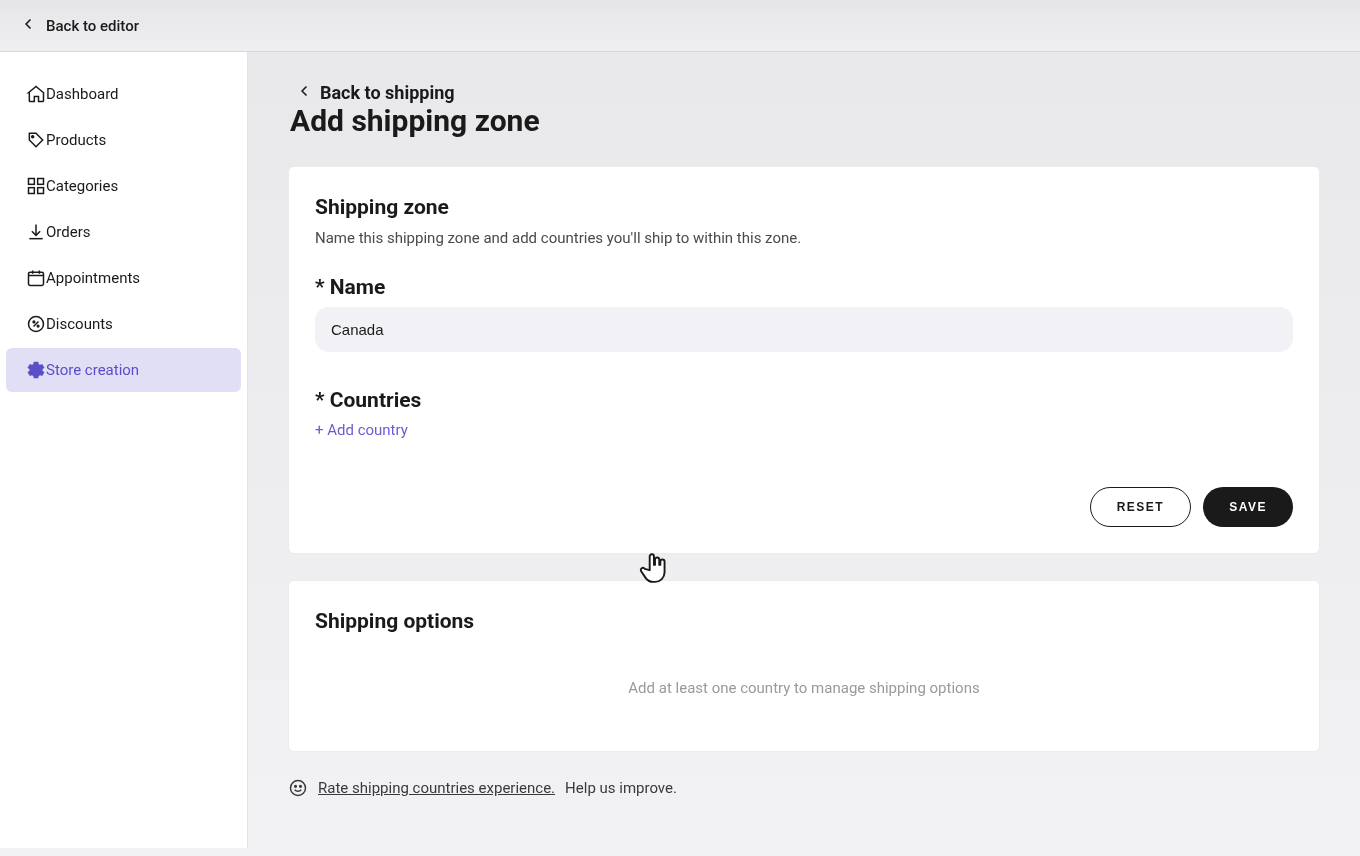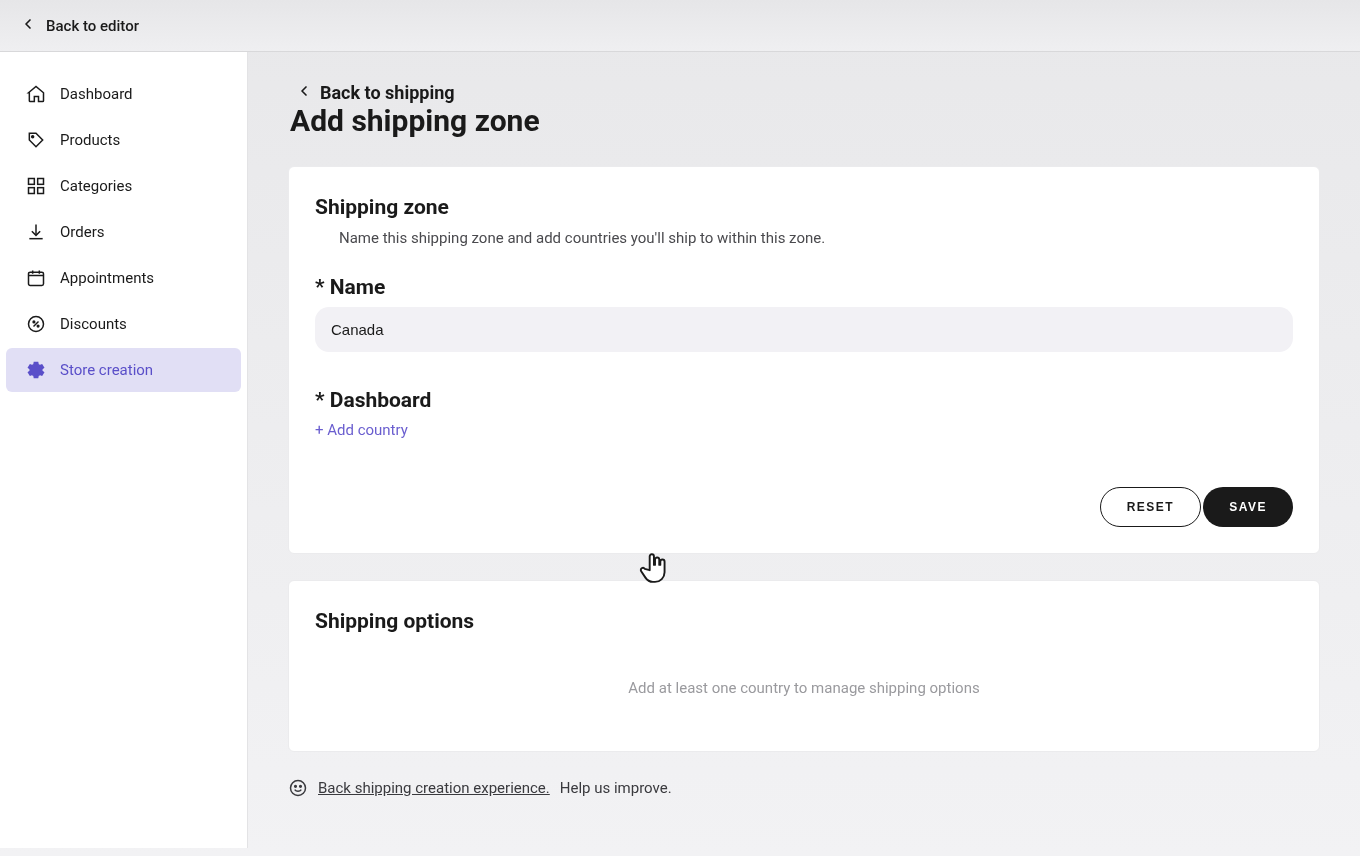--- a/index.html
+++ b/index.html
@@ -34,21 +34,21 @@
 }
 .sidebar {
   width: 248px;
   background: #ffffff;
   border-right: 1px solid #e3e3e5;
   padding-top: 18px;
 }
 .sidebar-item {
   display: flex;
   align-items: center;
-  gap: 14px;
+  gap: 0;
   padding: 12px 20px;
   font-size: 15px;
   color: #1a1a1a;
   cursor: pointer;
   margin: 2px 6px;
   border-radius: 6px;
 }
 .sidebar-item.active {
   background: #e1dff5;
   color: #5a4fc9;
@@ -85,21 +85,20 @@
 }
 .card-title {
   font-size: 21px;
   font-weight: 700;
   margin-bottom: 10px;
 }
 .card-subtitle {
   font-size: 15px;
   color: #4a4a4e;
   margin-bottom: 28px;
-  margin-left: 24px;
 }
 .field-label {
   font-size: 21px;
   font-weight: 700;
   margin-bottom: 8px;
 }
 .text-input {
   width: 100%;
   background: #f2f1f5;
   border: none;
@@ -114,21 +113,21 @@
   color: #6a5ecf;
   font-size: 15px;
   cursor: pointer;
   display: inline-flex;
   align-items: center;
   gap: 4px;
 }
 .actions {
   display: flex;
   justify-content: flex-end;
-  gap: 2px;
+  gap: 12px;
   margin-top: 48px;
 }
 .btn {
   border-radius: 999px;
   padding: 12px 26px;
   font-size: 12px;
   font-weight: 600;
   letter-spacing: 1.5px;
   cursor: pointer;
   border: none;
@@ -269,21 +268,21 @@
 
     <h1 class="page-title">Add shipping zone</h1>
 
     <section class="card">
       <h2 class="card-title">Shipping zone</h2>
       <p class="card-subtitle">Name this shipping zone and add countries you'll ship to within this zone.</p>
 
       <div class="field-label">* Name</div>
       <input type="text" class="text-input" value="Canada" style="">
 
-      <div class="field-label">* Dashboard</div>
+      <div class="field-label">* Countries</div>
       <a class="add-country-link">
         <span>+ Add country</span>
       </a>
 
       <div class="actions">
         <button class="btn btn-outline">RESET</button>
         <button class="btn btn-solid">SAVE</button>
       </div>
     </section>
 
@@ -294,21 +293,21 @@
 
     <div class="feedback-row">
       <span class="icon">
         <svg viewBox="0 0 24 24" fill="none" stroke="#3a3a3e" stroke-width="1.8">
             <circle cx="12" cy="12" r="9"></circle>
             <path d="M8 14s1.5 2 4 2 4-2 4-2"></path>
             <circle cx="9" cy="10" r="1" fill="#3a3a3e"></circle>
             <circle cx="15" cy="10" r="1" fill="#3a3a3e"></circle>
           </svg>
       </span>
-      <span class="feedback-link">Back shipping creation experience.</span>
+      <span class="feedback-link">Rate shipping countries experience.</span>
       <span>Help us improve.</span>
     </div>
 
     <div class="cursor-pointer-graphic">
       <svg viewBox="0 0 32 32" width="34" height="34">
         <path d="M11 6c0-1.1.9-2 2-2s2 .9 2 2v8h1V9c0-1.1.9-2 2-2s2 .9 2 2v5h1v-3c0-1.1.9-2 2-2s2 .9 2 2v10c0 5-4 9-9 9h-2c-3 0-5-1-7-4l-4-6c-.6-.9-.4-2.2.5-2.8.9-.6 2.2-.4 2.8.5L11 19V6Z" fill="#ffffff" stroke="#1a1a1a" stroke-width="1.8" stroke-linejoin="round"></path>
       </svg>
     </div>
   </main>
 </div>

